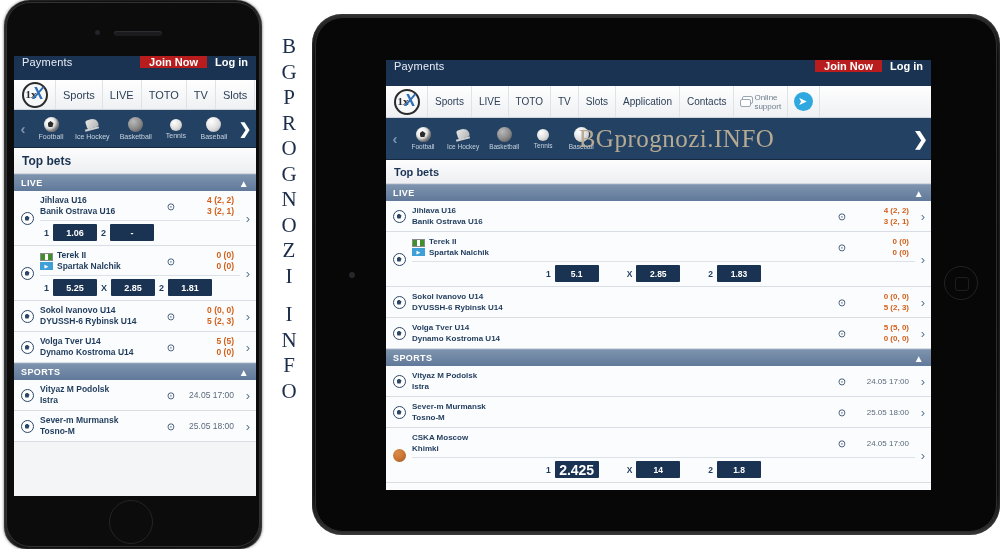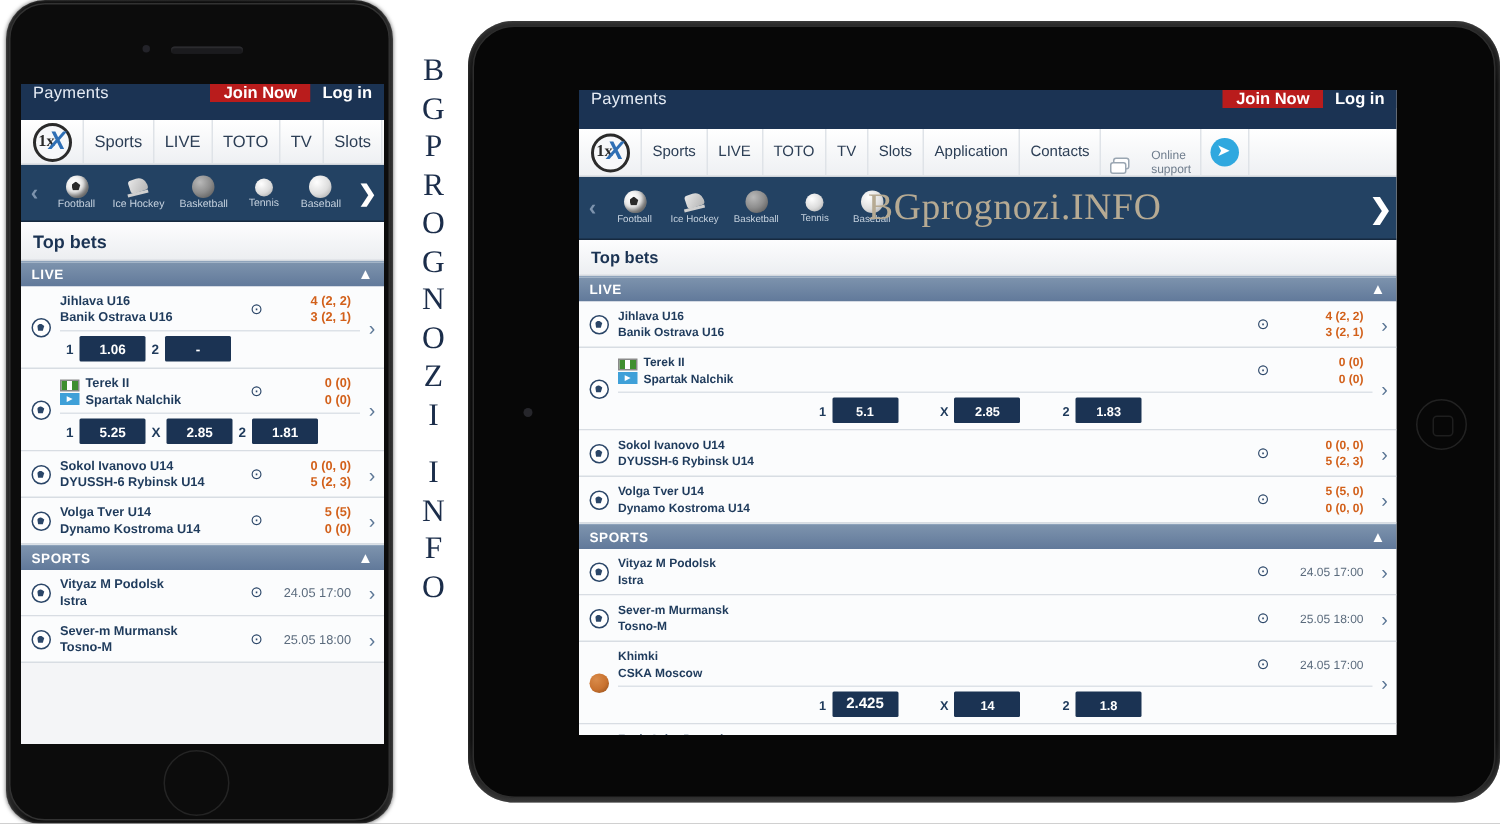--- a/index.html
+++ b/index.html
@@ -105,21 +105,21 @@
     color:#2b2b2b; font-family:"Liberation Serif", serif;
   }
   .logo-mark .xmark {
     position:absolute; left:11px; top:2px; font-size:17px; font-weight:bold;
     color:#2f6fb5; font-style:italic;
   }
   .nav-item {
     display:flex; align-items:center; padding:0 7px; font-size:11px;
     color:#2c3e55; border-right:1px solid #dfe3e8; white-space:nowrap;
   }
-  .nav-support { display:flex; align-items:flex-end; gap:13px; padding:0 6px;
+  .nav-support { display:flex; align-items:center; gap:0; padding:0 6px;
     border-right:1px solid #dfe3e8; }
   .support-txt { font-size:8px; line-height:9px; color:#6f7d8d; }
   .chat-ico { width:14px; height:12px; position:relative; }
   .chat-ico i {
     position:absolute; border:1px solid #9aa6b2; border-radius:2px; background:#fff;
   }
   .chat-ico i:nth-child(1){ left:2px; top:0; width:11px; height:8px; }
   .chat-ico i:nth-child(2){ left:0; top:3px; width:11px; height:8px; }
   .tg-wrap{ display:flex; align-items:center; padding:0 6px; border-right:1px solid #dfe3e8;}
   .tg-ico { width:19px; height:19px; border-radius:50%; background:#2fa8df;
@@ -655,29 +655,29 @@
             </div>
             <div class="gochev">›</div>
           </div>
           <div class="row">
             <div class="sportico">
               <div class="si-basket"></div>
             </div>
             <div class="body">
               <div class="teams">
                 <div class="teamcol">
+                  <div class="tname" style="font-size: 8px;">CSKA Moscow</div>
                   <div class="tname" style="font-size: 8px;">Khimki</div>
-                  <div class="tname" style="font-size: 8px;">CSKA Moscow</div>
                 </div>
                 <div class="qmark">⊙</div>
                 <div class="score time" style="font-size: 8px; min-width: 62px;">24.05 17:00</div>
               </div>
               <div class="oddsrow" style="justify-content: center;">
                 <span class="olabel" style="font-size: 8.5px;">1</span>
-                <span class="obox" style="font-size: 10px; min-width: 44px; margin-right: 24px;">2.425</span>
+                <span class="obox" style="font-size: 14px; min-width: 44px; margin-right: 24px;">2.425</span>
                 <span class="olabel" style="font-size: 8.5px;">X</span>
                 <span class="obox" style="font-size: 8.5px; min-width: 44px; margin-right: 24px;">14</span>
                 <span class="olabel" style="font-size: 8.5px;">2</span>
                 <span class="obox" style="font-size: 8.5px; min-width: 44px; margin-right: 24px;">1.8</span>
               </div>
             </div>
             <div class="gochev">›</div>
           </div>
           <div class="row">
             <div class="sportico"></div>

